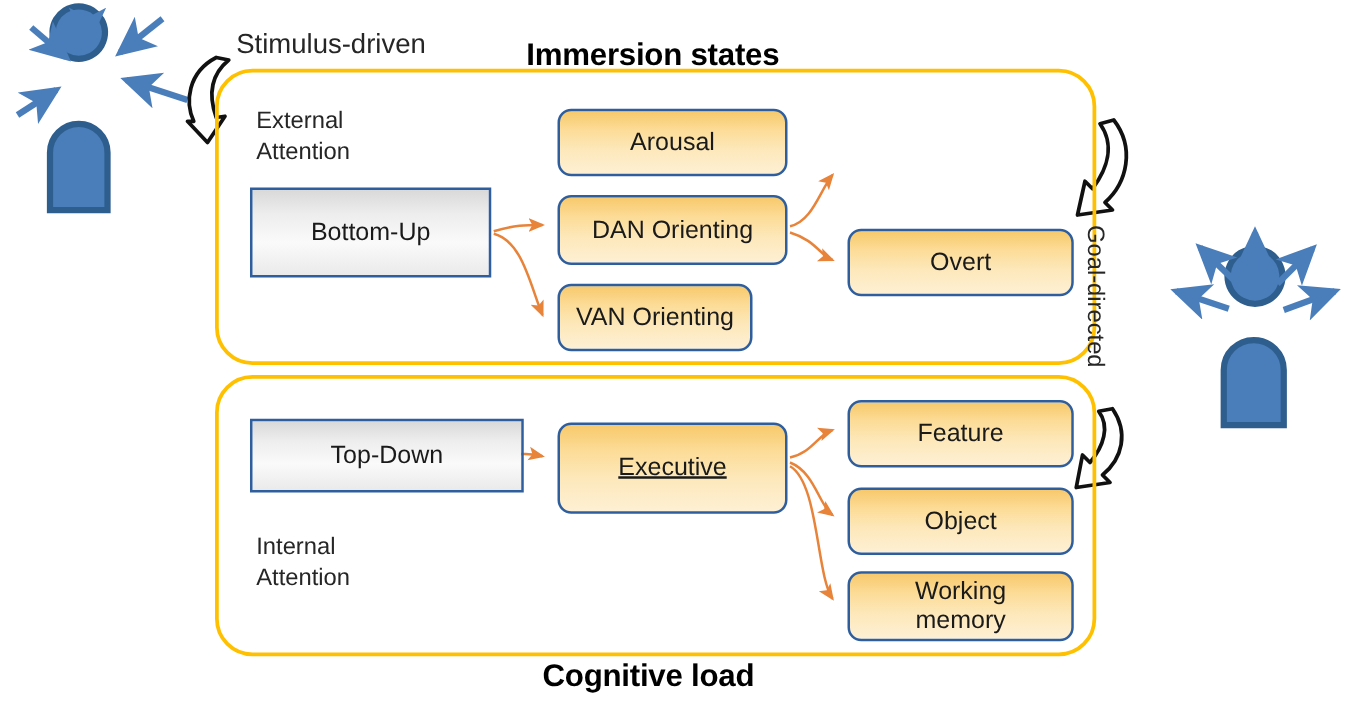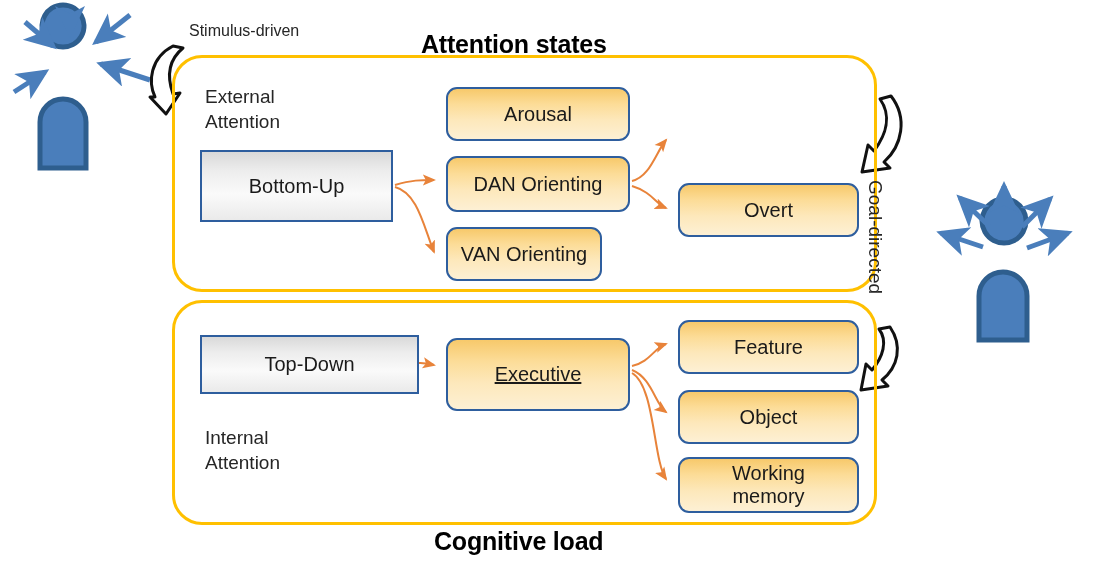--- a/index.html
+++ b/index.html
@@ -42,21 +42,21 @@
     color:#262626;
     line-height:25px;
     white-space:pre-line;
   }
   #label-external{ left:205px; top:84px; }
   #label-internal{ left:205px; top:425px; }
 
   
   #label-stimulus{
     position:absolute; left:189px; top:22px;
-    font-size:16px; color:#262626; white-space:nowrap;
+    font-size:22px; color:#262626; white-space:nowrap;
   }
   #label-goal{
     position:absolute; left:886px; top:180px;
     font-size:19px; color:#262626; white-space:nowrap;
     transform-origin:left top;
     transform:rotate(90deg);
   }
 
   
   .node{
@@ -166,21 +166,21 @@
       <path d="M401,365 C420,362 424,363 434,365" marker-end="url(#orangeArrow)"></path>
       <path d="M632,366 C650,362 654,348 666,344" marker-end="url(#orangeArrow)"></path>
       <path d="M632,370 C652,378 655,404 666,412" marker-end="url(#orangeArrow)"></path>
       <path d="M632,373 C655,386 653,460 666,479" marker-end="url(#orangeArrow)"></path>
     </g>
   </svg>
 
   <div class="band" id="band-external"></div>
   <div class="band" id="band-internal"></div>
 
-  <div class="band-title" id="title-immersion">Attention states</div>
+  <div class="band-title" id="title-immersion">Immersion states</div>
   <div class="band-title" id="title-cognitive">Cognitive load</div>
 
   <div class="plain-label" id="label-external">External
 Attention</div>
   <div class="plain-label" id="label-internal">Internal
 Attention</div>
 
   <div id="label-stimulus">Stimulus-driven</div>
   <div id="label-goal">Goal-directed</div>
 

